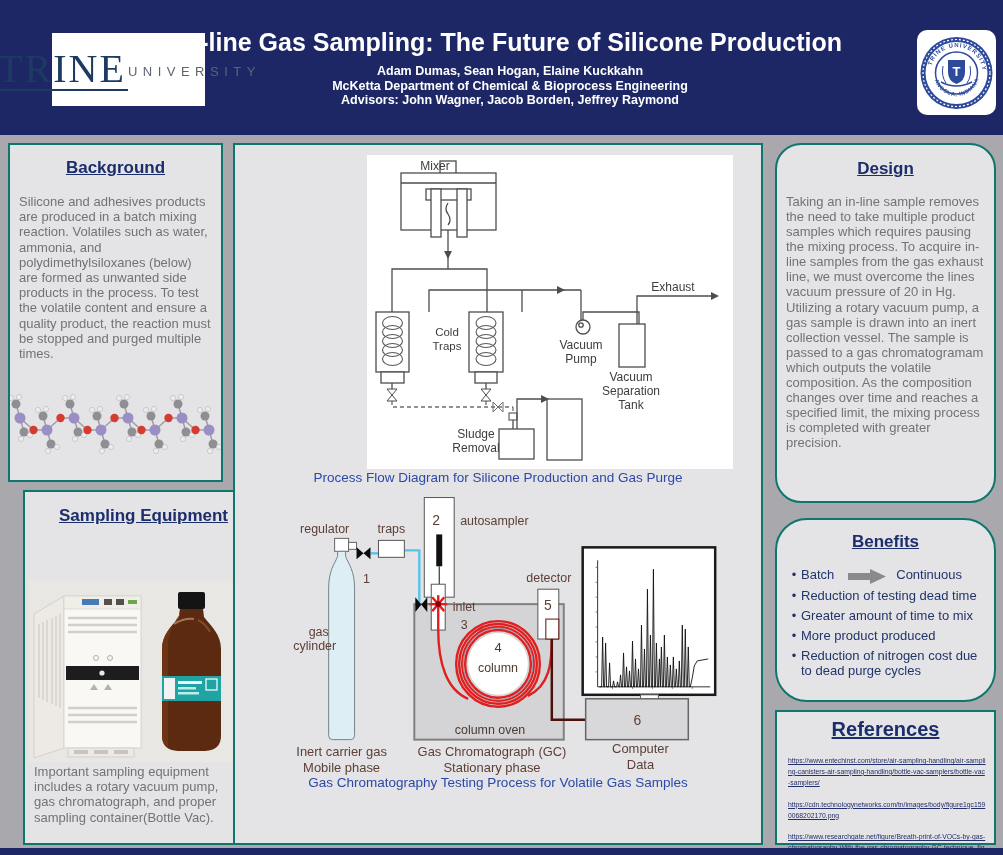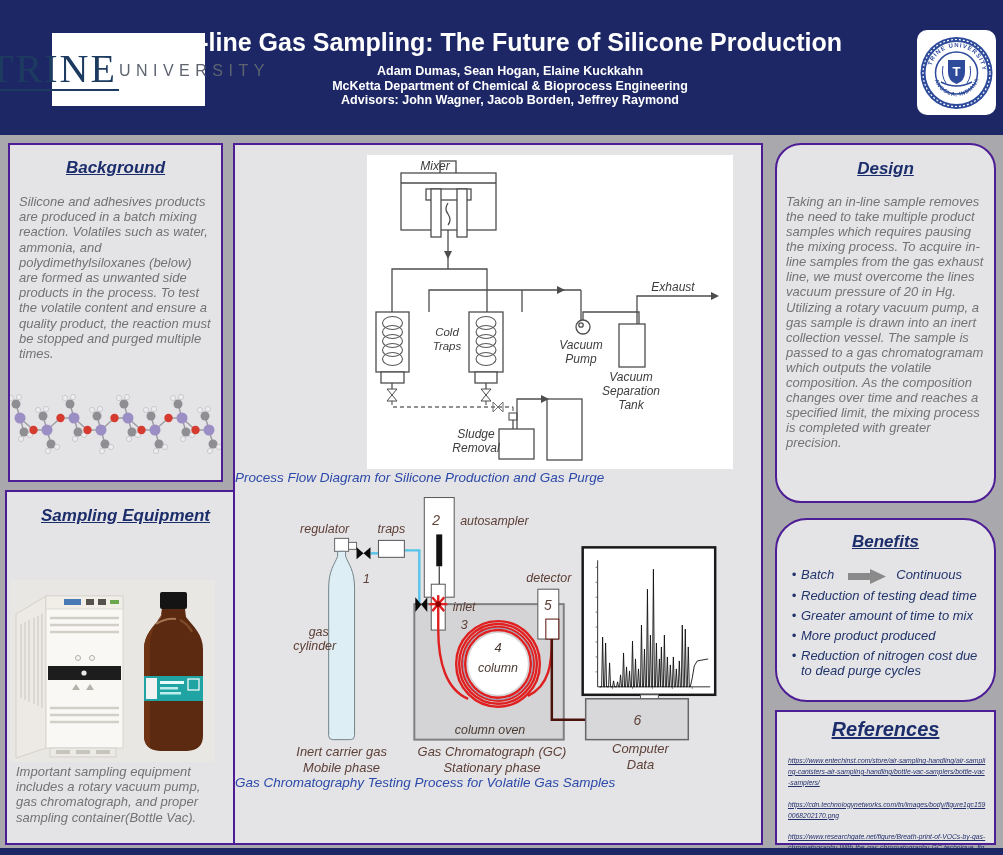--- a/index.html
+++ b/index.html
@@ -7,27 +7,27 @@
           font-family:"Liberation Sans",sans-serif;overflow:hidden;}
   .band-top{position:absolute;left:0;top:0;width:1003px;height:135px;background:#1d2766;}
   .band-bottom{position:absolute;left:0;top:848px;width:1003px;height:7px;background:#1d2766;}
   .hdr-text{position:absolute;left:160px;top:0;width:700px;text-align:center;color:#fff;}
   .hdr-title{position:absolute;left:0;top:28px;width:700px;font-size:25px;font-weight:bold;}
   .hdr-sub{position:absolute;left:0;width:700px;font-size:12.5px;font-weight:bold;}
   .logo-box{position:absolute;left:4px;top:33px;width:153px;height:73px;background:#fff;
             display:flex;flex-direction:row;align-items:center;justify-content:center;margin-left:48px;}
   .logo-trine{font-family:"Liberation Serif",serif;font-size:40px;line-height:40px;color:#1d3b60;
               letter-spacing:2px;border-bottom:2px solid #1d3b60;padding:0 2px;}
-  .logo-univ{font-size:16px;letter-spacing:5.5px;color:#5d6470;margin-top:3px;}
+  .logo-univ{font-size:13px;letter-spacing:5.5px;color:#5d6470;margin-top:3px;}
   .seal-box{position:absolute;left:917px;top:30px;width:79px;height:85px;background:#fff;border-radius:10px;}
-  .panel{position:absolute;background:#e4e3e6;border:2px solid #4c1d95;box-sizing:border-box;font-style:italic;}
+  .panel{position:absolute;background:#e4e3e6;border:2px solid #0f766e;box-sizing:border-box;}
   .sec-title{position:absolute;left:0;width:100%;text-align:center;font-weight:bold;
              text-decoration:underline;color:#1b2d6b;font-size:17px;}
   .body-text{position:absolute;color:#737373;font-size:13px;line-height:1.17;padding:0 9px;text-align:left;}
-  .caption{position:absolute;left:0;width:100%;text-align:left;color:#2b49a8;font-size:13.5px;}
+  .caption{position:absolute;left:0;width:100%;text-align:center;color:#2b49a8;font-size:13.5px;}
   .white-fig{position:absolute;background:#fff;}
   .photo{position:absolute;background:#e9e7e3;}
   .bullets{position:absolute;left:10px;top:48px;width:200px;color:#21356b;font-size:13px;}
   .b-row{display:flex;align-items:flex-start;margin-bottom:5px;line-height:1.15;}
   .b-dot{width:14px;flex:0 0 14px;text-align:center;color:#21356b;}
   .b-arrow{margin:1px 10px 0 14px;flex:0 0 38px;}
   .refs{position:absolute;left:11px;top:44px;width:198px;}
   .ref-link{display:block;font-size:6.8px;color:#23306b;text-decoration:underline;
             line-height:1.6;word-break:break-all;margin-bottom:11px;cursor:pointer;}
   svg text{font-family:"Liberation Sans",sans-serif;}
@@ -165,21 +165,21 @@
           <circle cx="203" cy="68" r="4.5" fill="#8f8f93"></circle>
           <circle cx="190" cy="34" r="2.6" fill="#ededf0" stroke="#b5b5b8" stroke-width="0.6"></circle>
           <circle cx="198" cy="33" r="2.6" fill="#ededf0" stroke="#b5b5b8" stroke-width="0.6"></circle>
           <circle cx="200" cy="75" r="2.6" fill="#ededf0" stroke="#b5b5b8" stroke-width="0.6"></circle>
           <circle cx="209" cy="71" r="2.6" fill="#ededf0" stroke="#b5b5b8" stroke-width="0.6"></circle>
           <circle cx="199" cy="54" r="5.5" fill="#9b8ec4"></circle>
         </g>
     </svg>
   </div>
 
-  <div class="panel" style="left:5px;top:490px;width:241px;height:355px;">
+  <div class="panel" style="left:23px;top:490px;width:241px;height:355px;">
     <div class="sec-title" style="top:14px">Sampling Equipment</div>
     <div class="photo" style="left:3px;top:88px;width:205px;height:182px;">
       <svg width="205" height="182" viewBox="0 0 205 182">
 
         <g>
           <polygon points="6,34 36,16 36,168 6,178" fill="#edeae5" stroke="#d4d1cb" stroke-width="1"></polygon>
           <g stroke="#cfccc5" stroke-width="1.2">
             <line x1="11" y1="44" x2="11" y2="118"></line>
               <line x1="15" y1="42" x2="15" y2="120"></line>
               <line x1="19" y1="40" x2="19" y2="122"></line>

